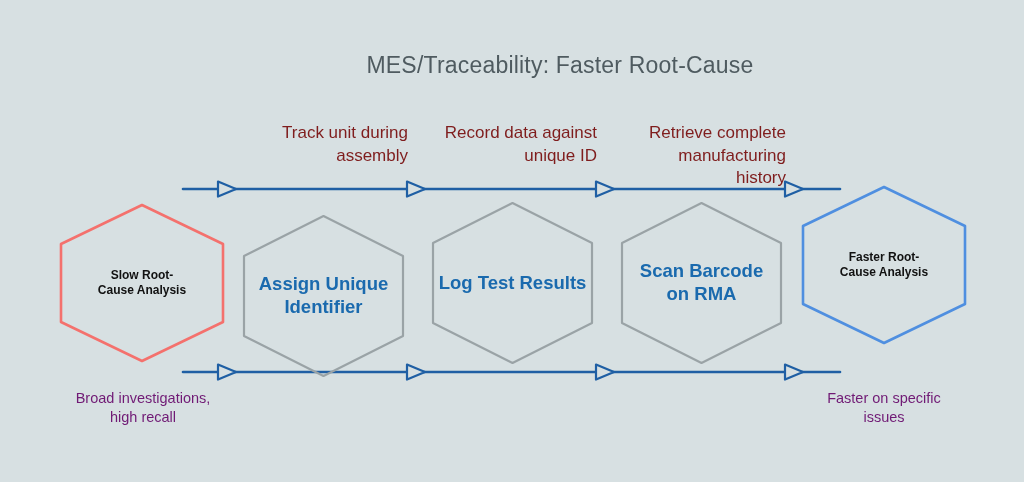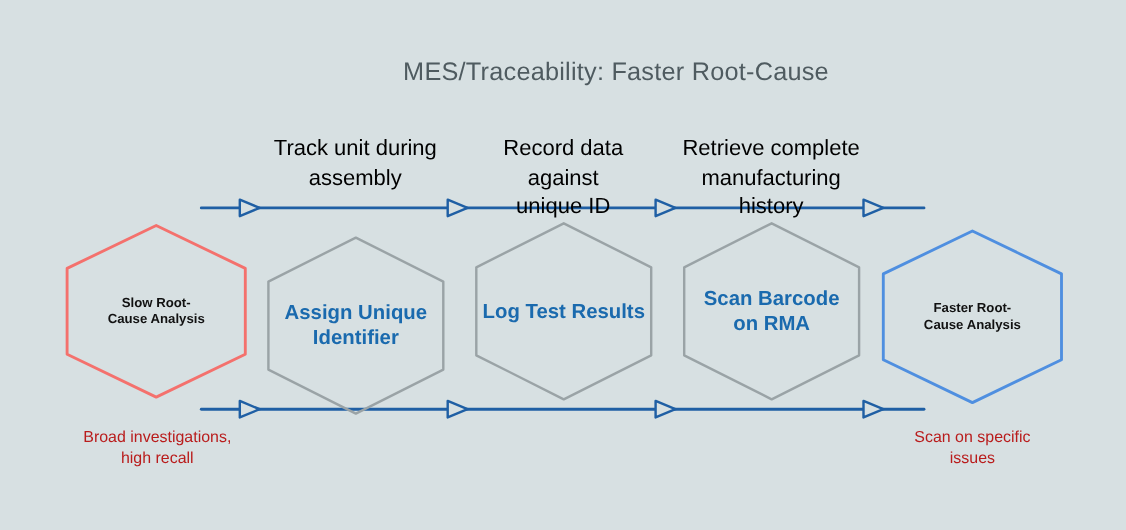--- a/index.html
+++ b/index.html
@@ -74,33 +74,33 @@
   }
   .hex-mid .hex-label {
     font-size: 18.5px;
     font-weight: bold;
     color: #1a6aae;
   }
 
   
   .step-caption {
     position: absolute;
-    text-align: center;
-    font-size: 20px;
-    color: #000000;
+    text-align: right;
+    font-size: 17px;
+    color: #7f1d1d;
     line-height: 1.33;
     white-space: pre-line;
   }
 
   
   .end-caption {
     position: absolute;
     text-align: center;
     font-size: 14.5px;
-    color: #b91c1c;
+    color: #701a75;
     line-height: 1.33;
     white-space: pre-line;
   }
 </style>
 </head>
 <body>
 
 <div id="canvas">
 
   <div class="title">MES/Traceability: Faster Root-Cause</div>
@@ -157,26 +157,26 @@
 on RMA</div>
   </div>
 
   <div class="hex hex-mid" style="left:431px; top:201px; width:163px; height:164px;">
     <svg class="hex-svg" viewBox="0 0 163 164" preserveAspectRatio="none">
       <polygon points="81.5,2 161,42 161,122 81.5,162 2,122 2,42" fill="none" stroke="#9aa3a6" stroke-width="2.2" stroke-linejoin="round"></polygon>
     </svg>
     <div class="hex-label">Log Test Results</div>
   </div>
 
-  <div class="hex hex-end" style="left:800px; top:208px; width:168px; height:160px;">
+  <div class="hex hex-end" style="left:800px; top:185px; width:168px; height:160px;">
     <svg class="hex-svg" viewBox="0 0 168 160" preserveAspectRatio="none">
       <polygon points="84,2 165,41 165,119 84,158 3,119 3,41" fill="none" stroke="#4f8fe0" stroke-width="2.6" stroke-linejoin="round"></polygon>
     </svg>
     <div class="hex-label">Faster Root-
 Cause Analysis</div>
   </div>
 
   <div class="end-caption" style="left:52px; top:389px; width:182px;">Broad investigations,
 high recall</div>
-  <div class="end-caption" style="left:793px; top:389px; width:182px;">Scan on specific
+  <div class="end-caption" style="left:793px; top:389px; width:182px;">Faster on specific
 issues</div>
 
 </div>
 
 </body></html>

